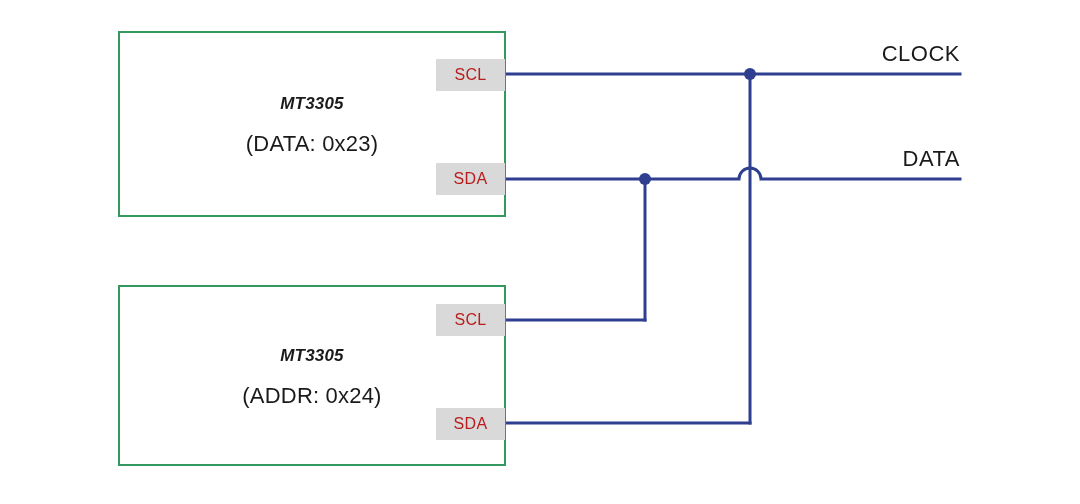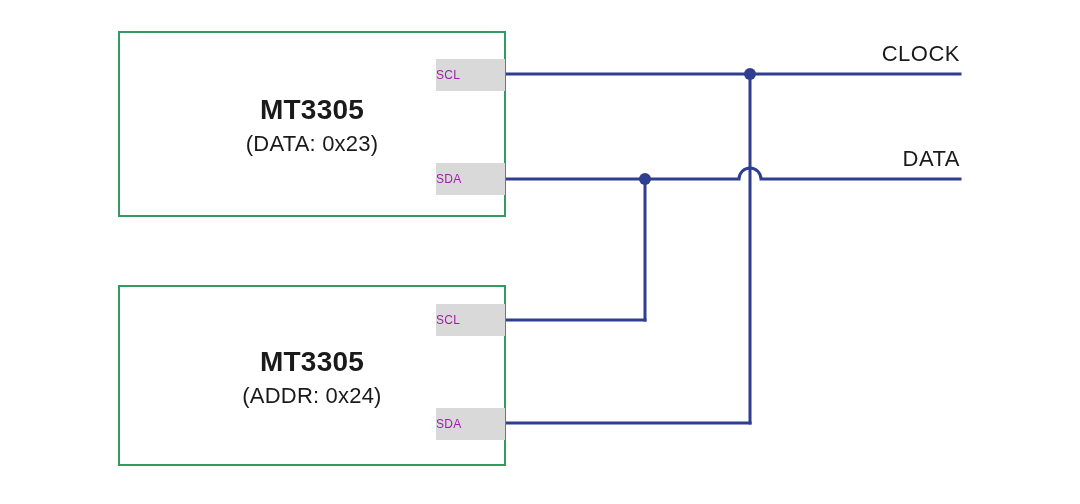--- a/index.html
+++ b/index.html
@@ -34,40 +34,41 @@
     border: 2px solid var(--chip-border, #34995e);
   }
   .device-text {
     position: absolute;
     left: 0;
     right: 0;
     text-align: center;
     color: #1a1a1a;
   }
   .device-name {
-    font-size: 28px;
+    font-size: 17px;
     font-weight: bold;
     letter-spacing: 0.2px;
+    font-style: italic;
   }
   .device-addr {
     font-size: 22px;
     font-weight: normal;
     letter-spacing: 0.2px;
   }
 
   
   .pin {
     position: absolute;
     box-sizing: border-box;
     background: var(--pin-bg, #d9d9d9);
-    color: #a21caf;
-    font-size: 12px;
+    color: #b91c1c;
+    font-size: 16px;
     display: flex;
     align-items: center;
-    justify-content: flex-start;
+    justify-content: center;
     letter-spacing: 0.3px;
   }
 
   
   .net-label {
     position: absolute;
     font-size: 22px;
     color: #1a1a1a;
     letter-spacing: 0.5px;
     white-space: nowrap;

